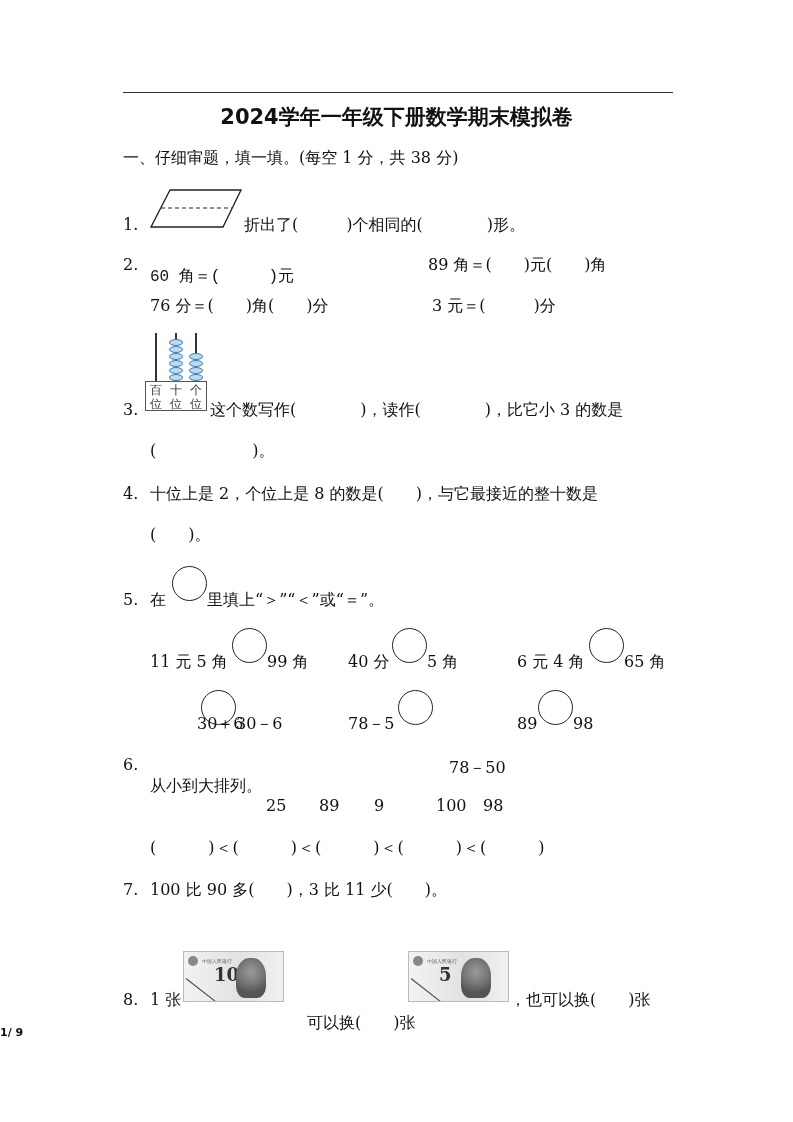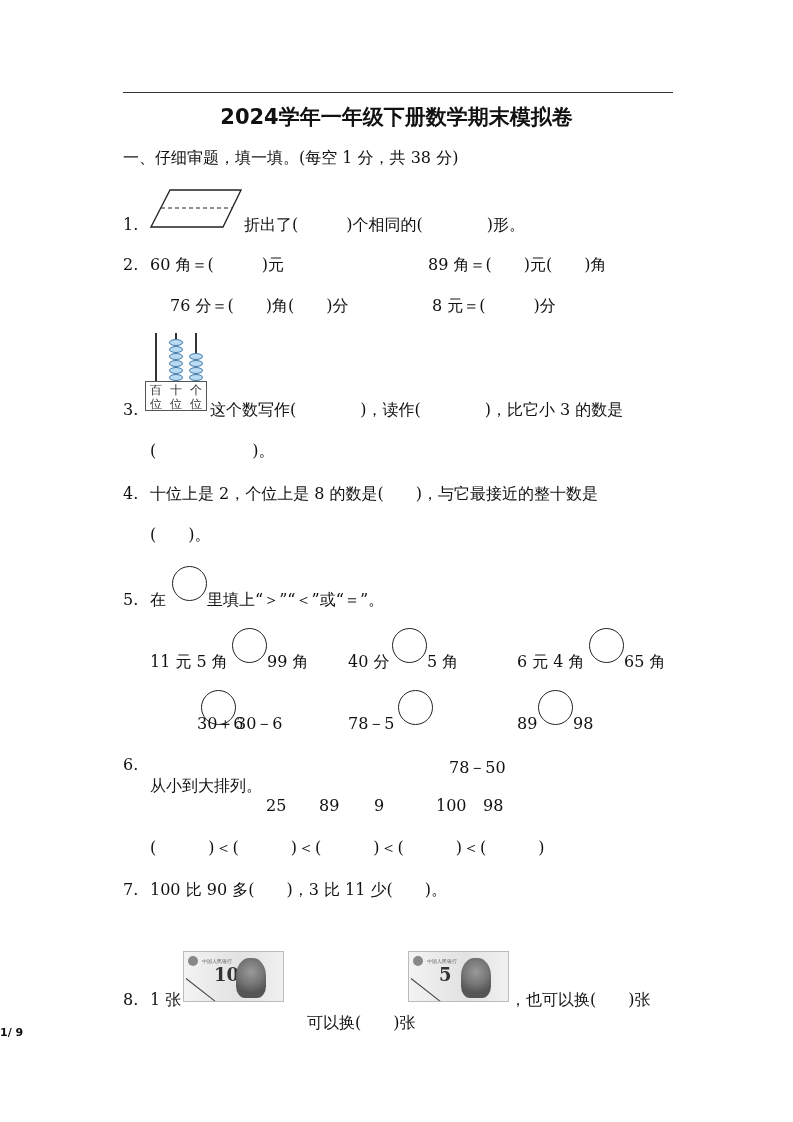--- a/index.html
+++ b/index.html
@@ -37,24 +37,24 @@
 <div class="abs sect">一、仔细审题，填一填。(每空 1 分，共 38 分)</div>
 
 <div class="abs line" style="left:123px;top:215px;">1.</div>
 <svg class="abs" style="left:150px;top:189px;" width="92" height="40">
   <polygon points="20,1 91,1 73,38 1,38" fill="none" stroke="#222" stroke-width="1.3"></polygon>
   <line x1="11" y1="19" x2="82" y2="19" stroke="#222" stroke-width="1" stroke-dasharray="4,3"></line>
 </svg>
 <div class="abs line" style="left:244px;top:215px;">折出了(　　　)个相同的(　　　　)形。</div>
 
 <div class="abs line" style="left:123px;top:255px;">2.</div>
-<div class="abs line" style="left:150px;top:255px;">60 角＝(　　　)元</div>
+<div class="abs line" style="left:150px;top:267px;font-family:Liberation Mono, monospace;">60 角＝(　　　)元</div>
 <div class="abs line" style="left:428px;top:255px;">89 角＝(　　)元(　　)角</div>
-<div class="abs line" style="left:150px;top:296px;margin-left:20px;">76 分＝(　　)角(　　)分</div>
-<div class="abs line" style="left:432px;top:296px;">8 元＝(　　　)分</div>
+<div class="abs line" style="left:150px;top:296px;">76 分＝(　　)角(　　)分</div>
+<div class="abs line" style="left:432px;top:296px;">3 元＝(　　　)分</div>
 
 <div class="abacus">
   <div class="rod" style="left:10px;"></div>
   <div class="rod" style="left:30px;"></div>
   <div class="rod" style="left:50px;"></div>
   <div class="bead" style="left:24px;top:6px;"></div>
   <div class="bead" style="left:24px;top:13px;"></div>
   <div class="bead" style="left:24px;top:20px;"></div>
   <div class="bead" style="left:24px;top:27px;"></div>
   <div class="bead" style="left:24px;top:34px;"></div>

